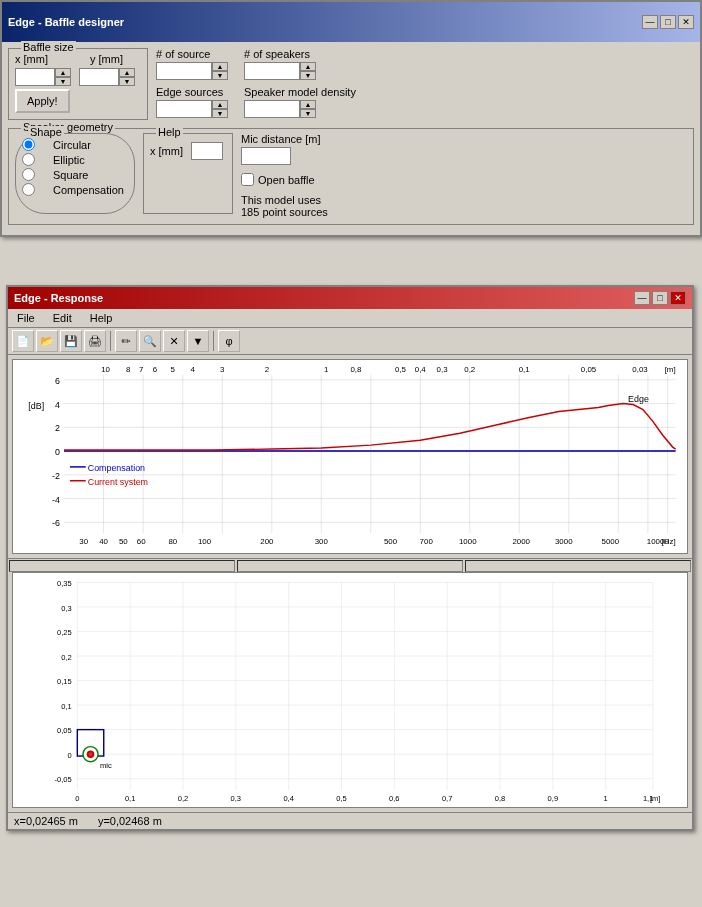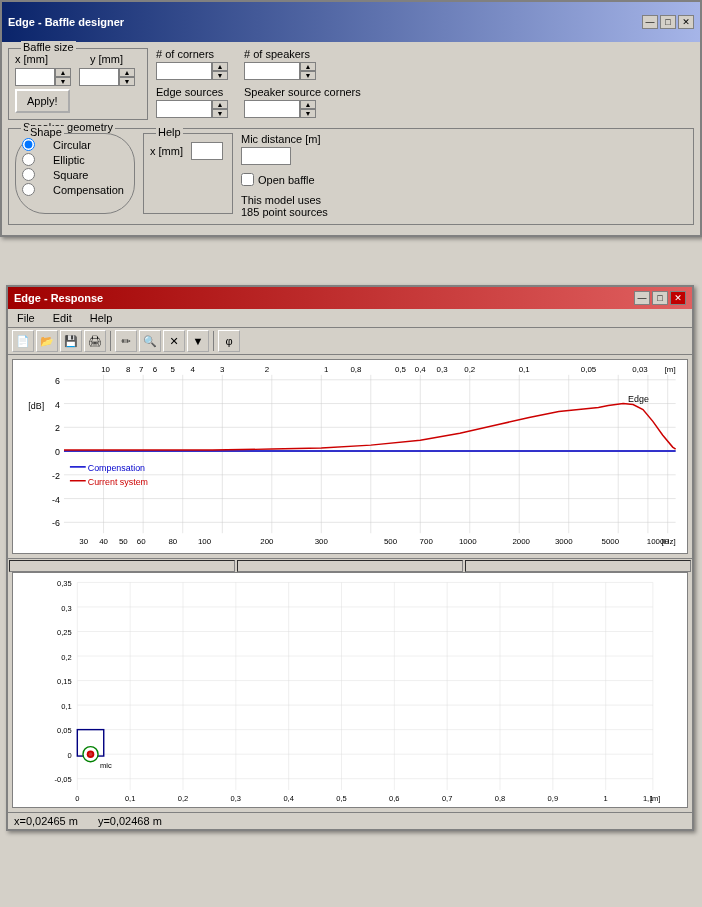--- a/index.html
+++ b/index.html
@@ -345,21 +345,21 @@
               <div class="spin-btn">▼</div>
             </div>
           </div>
         </div>
         <button class="apply-btn">Apply!</button>
       </div>
 
       <div class="field-group">
         <div class="corners-row">
           <div class="field-group">
-            <span class="field-label"># of corners</span>
+            <span class="field-label"># of source</span>
             <div class="spin-input">
               <input type="text" class="wide" style="">
               <div class="spin-buttons">
                 <div class="spin-btn">▲</div>
                 <div class="spin-btn">▼</div>
               </div>
             </div>
           </div>
           <div class="field-group">
             <span class="field-label"># of speakers</span>
@@ -377,21 +377,21 @@
             <span class="field-label">Edge sources</span>
             <div class="spin-input">
               <input type="text" class="wide" style="">
               <div class="spin-buttons">
                 <div class="spin-btn">▲</div>
                 <div class="spin-btn">▼</div>
               </div>
             </div>
           </div>
           <div class="field-group">
-            <span class="field-label">Speaker source corners</span>
+            <span class="field-label">Speaker model density</span>
             <div class="spin-input">
               <input type="text" class="wide" style="">
               <div class="spin-buttons">
                 <div class="spin-btn">▲</div>
                 <div class="spin-btn">▼</div>
               </div>
             </div>
           </div>
         </div>
       </div>

